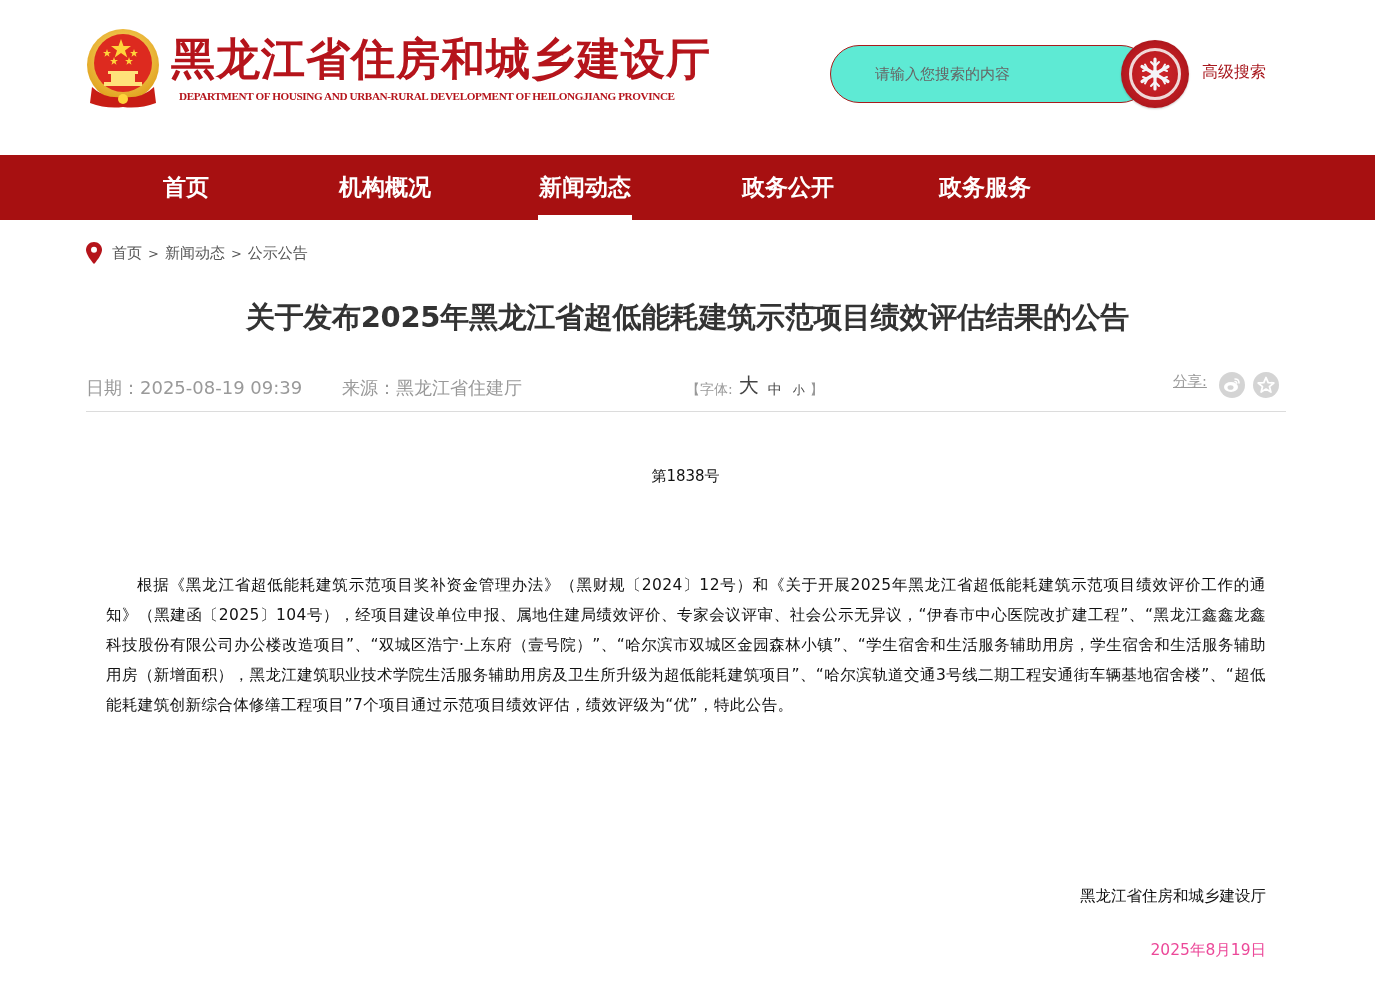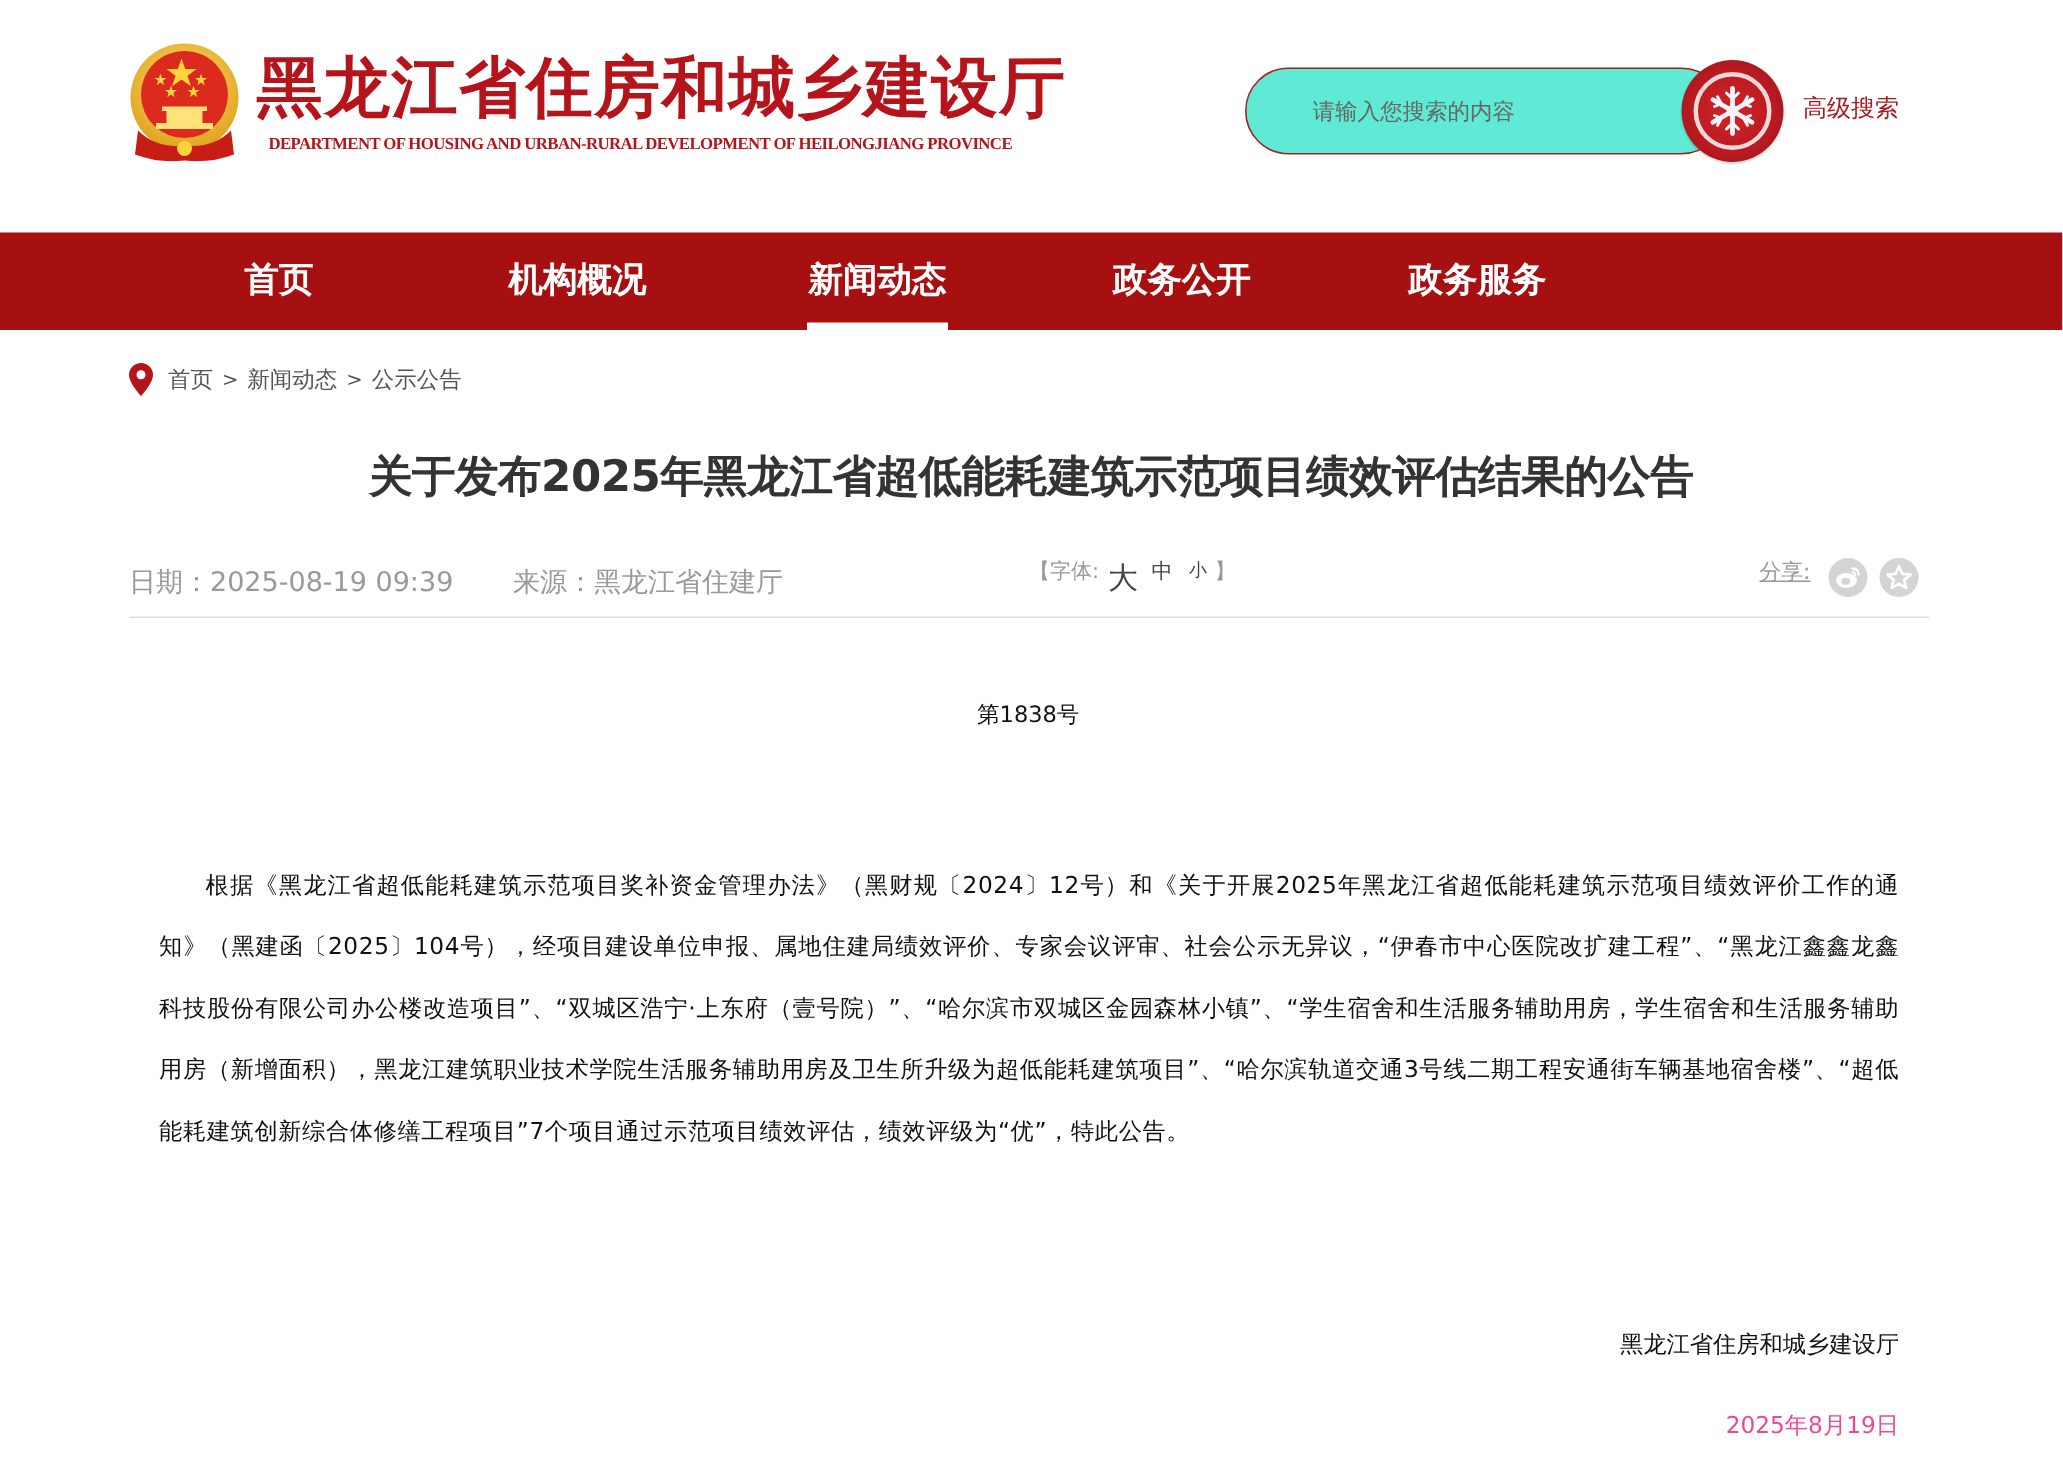--- a/index.html
+++ b/index.html
@@ -29,33 +29,33 @@
     .pin-icon { width: 16px; height: 22px; margin-right: 10px; }
     .crumb { color: #555; text-decoration: none; cursor: pointer; }
     .crumb-sep { margin: 0 6px; font-size: 13px; color: #555; }
 
     
     .title { position: absolute; left: 0; width: 1375px; top: 298px; text-align: center; font-size: 29px; font-weight: bold; color: #333; white-space: nowrap; letter-spacing: -0.3px; }
 
     
     .meta-left { position: absolute; left: 86px; top: 376px; font-size: 18px; color: #999; white-space: nowrap; }
     .meta-left span + span { margin-left: 34px; }
-    .fontsize { position: absolute; left: 686px; top: 372px; font-size: 14px; color: #999; white-space: nowrap; display: flex; align-items: flex-start; }
+    .fontsize { position: absolute; left: 686px; top: 372px; font-size: 14px; color: #999; white-space: nowrap; display: flex; align-items: flex-end; }
     .fs-big { font-size: 20px; color: #444; margin: 0 9px 0 6px; cursor: pointer; }
     .fs-mid { font-size: 14px; color: #444; margin-right: 11px; cursor: pointer; }
     .fs-small { font-size: 12px; color: #444; margin-right: 5px; cursor: pointer; }
     .share { position: absolute; left: 1173px; top: 372px; display: flex; align-items: flex-start; font-size: 14.5px; color: #999; white-space: nowrap; text-decoration: underline; }
     .share-icon { width: 26px; height: 26px; border-radius: 50%; background: #d4d4d4; display: inline-flex; align-items: center; justify-content: center; cursor: pointer; }
     .share-weibo { margin-left: 12px; }
     .share-fav { margin-left: 8px; }
     .divider { position: absolute; left: 86px; top: 411px; width: 1200px; height: 1px; background: #dcdcdc; }
 
     
     .doc-no { position: absolute; left: 0; width: 1371px; top: 467px; text-align: center; font-size: 15px; color: #111; font-family: "DejaVu Sans", sans-serif; }
-    .body-text { position: absolute; left: 106px; top: 570px; width: 1160px; font-size: 15.5px; line-height: 41px; color: #111; text-indent: 31px; text-align: justify; letter-spacing: 0.4px; }
+    .body-text { position: absolute; left: 106px; top: 570px; width: 1160px; font-size: 15.5px; line-height: 30px; color: #111; text-indent: 31px; text-align: justify; letter-spacing: 0.4px; }
     .signature { position: absolute; right: 109px; top: 886px; font-size: 15.5px; color: #111; white-space: nowrap; }
     .sign-date { position: absolute; right: 109px; top: 940px; font-size: 15.5px; color: #ec4899; white-space: nowrap; }
   </style>
 </head>
 <body>
 
 <div class="header">
   <div class="emblem">
     <svg width="78" height="84" viewBox="0 0 78 84">
       <defs>

